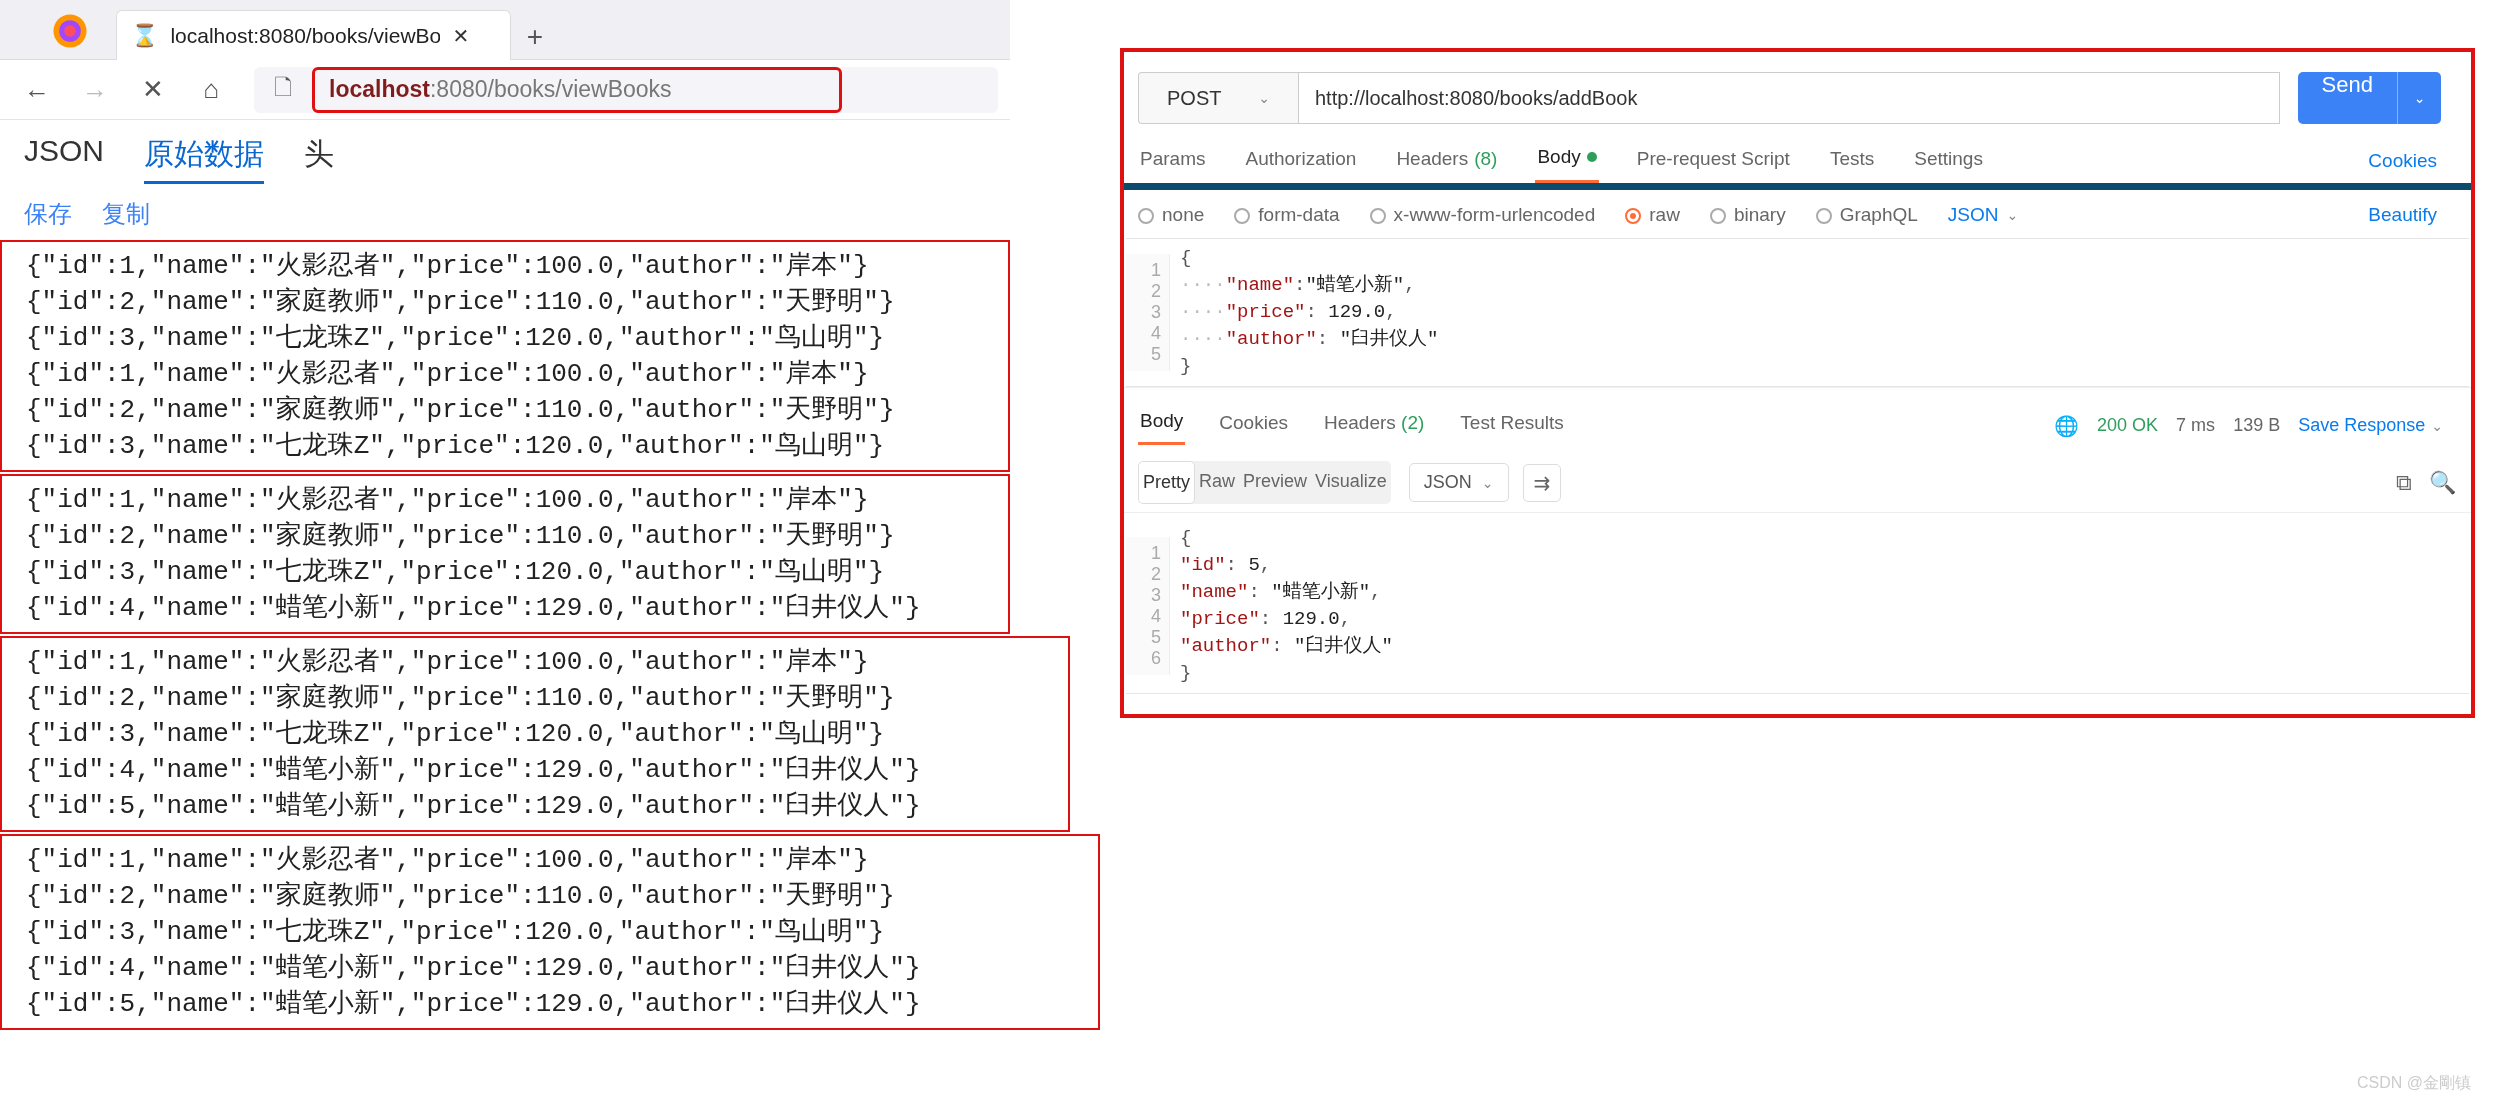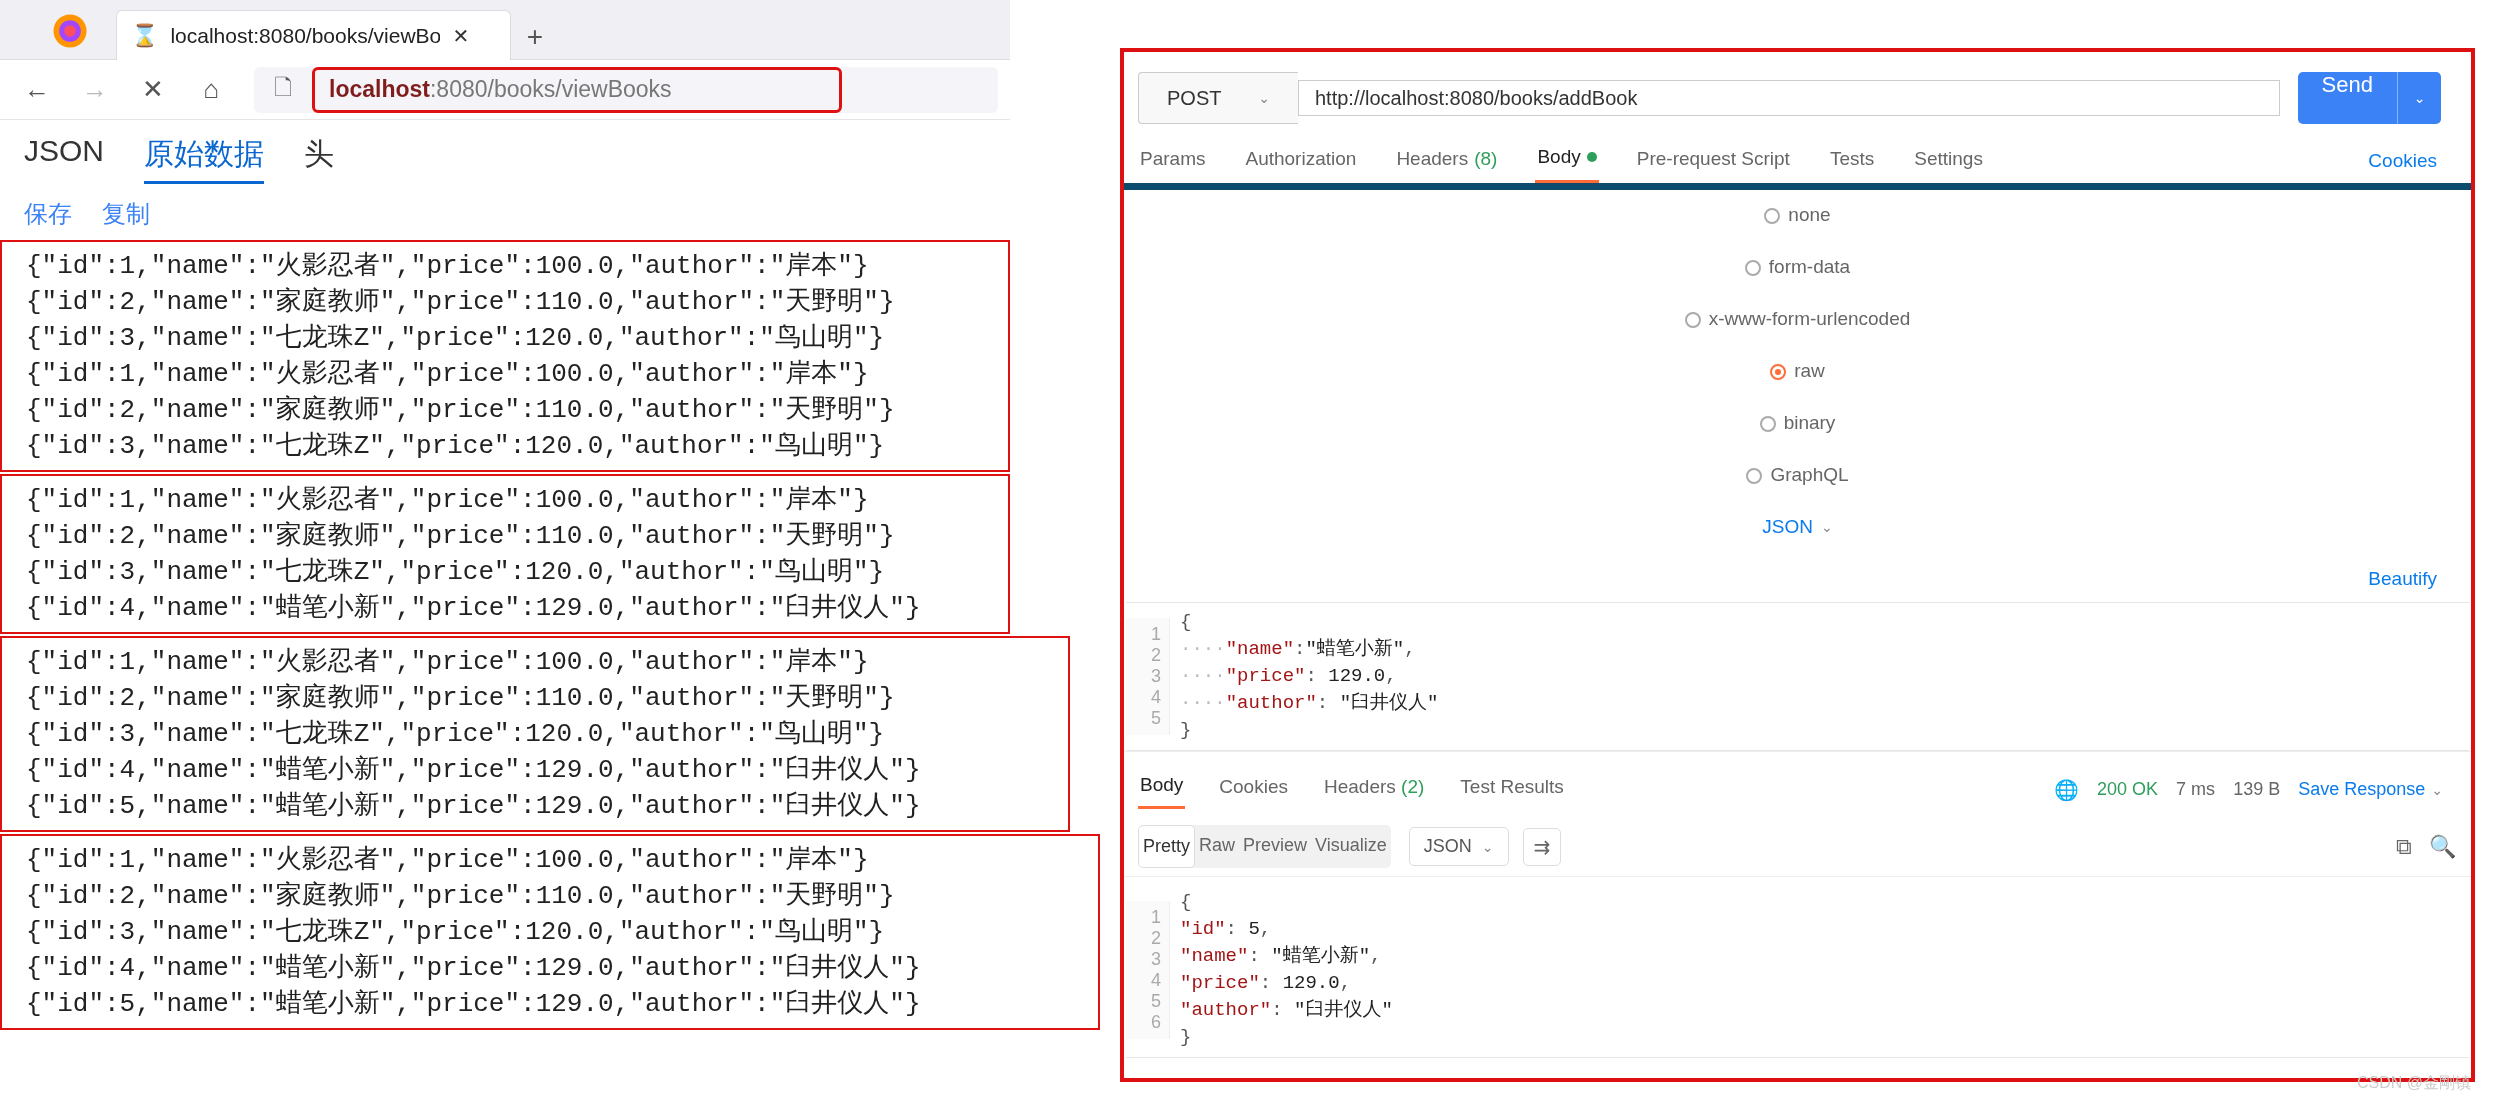--- a/index.html
+++ b/index.html
@@ -29,31 +29,31 @@
   .ff-body { padding:0 0 0 0; }
   .red-box { border:2px solid #d11; padding:6px 10px 6px 24px; margin-bottom:2px;}
   .json-line { font-family: Consolas,"Courier New",monospace; font-size:26px; line-height:36px; white-space:pre;}
   .red-group { margin-top:2px; }
 
   
   .pm { position:absolute; left:1120px; top:48px; width:1355px; border:4px solid #d11; background:#fff; padding:0 0 20px 0;}
   .pm-row { display:flex; align-items:center; }
   .pm-url { padding:20px 30px 14px 14px; gap:0; }
   .pm-method { width:160px; height:52px; border:1px solid #ccc; border-right:none; border-radius:4px 0 0 4px; background:#f8f8f8; display:flex; align-items:center; padding:0 28px; font-size:20px; color:#333; justify-content:space-between;}
-  .pm-url-input { flex:1; height:36px; border:1px solid #ccc; border-radius:0; display:flex; align-items:center; padding:0 16px; font-size:20px; color:#333;}
+  .pm-url-input { flex:1; height:52px; border:1px solid #ccc; border-radius:0; display:flex; align-items:center; padding:0 16px; font-size:20px; color:#333;}
   .pm-send { margin-left:18px; height:52px; background:#3b82f6; color:#fff; border-radius:5px; display:flex; align-items:flex-start; }
   .pm-send .lbl { padding:0 24px; font-size:22px; font-weight:500;}
   .pm-send .dd { width:44px; border-left:1px solid rgba(255,255,255,.4); display:flex; align-items:center; justify-content:center; height:100%;}
   .pm-tabs { padding:0 14px; gap:36px; font-size:19px; color:#666; border-bottom:7px solid #0c4a6e;}
   .pm-tabs .tab { padding:8px 2px 12px 2px; display:flex; align-items:center; gap:6px;}
   .pm-tabs .tab.active { color:#222; border-bottom:3px solid #ff6c37; font-weight:500;}
   .badge-g { color:#2e9e5b; }
   .dot-g { width:10px; height:10px; border-radius:50%; background:#2e9e5b; display:inline-block;}
   .pm-cookies { margin-left:auto; color:#097bed; padding-right:20px;}
-  .pm-bodytype { padding:14px 14px 6px 14px; gap:30px; font-size:19px; color:#666; align-items:center;flex-direction:column;}
+  .pm-bodytype { padding:14px 14px 6px 14px; gap:30px; font-size:19px; color:#666; align-items:center;}
   .radio { width:16px; height:16px; border-radius:50%; border:2px solid #aaa; display:inline-block; margin-right:8px; vertical-align:middle; position:relative;}
   .radio.on { border-color:#ff6c37; }
   .radio.on::after { content:""; position:absolute; inset:3px; border-radius:50%; background:#ff6c37;}
   .pm-json-sel { color:#097bed; font-weight:500; display:flex; align-items:center; gap:8px;}
   .pm-beautify { margin-left:auto; color:#097bed; padding-right:20px;}
   .pm-editor { border:1px solid #e5e5e5; border-left:none; border-right:none; margin:6px 2px 0 2px; }
   .gutter { width:44px; text-align:right; color:#aaa; font-size:18px; background:#fafafa; border-right:1px solid #eee; padding:6px 8px;}
   .code { padding:6px 10px; font-family: Consolas,"Courier New",monospace; font-size:19px; line-height:27px; flex:1;}
   .code .key { color:#a31515; }
   .code .pun { color:#555;}

